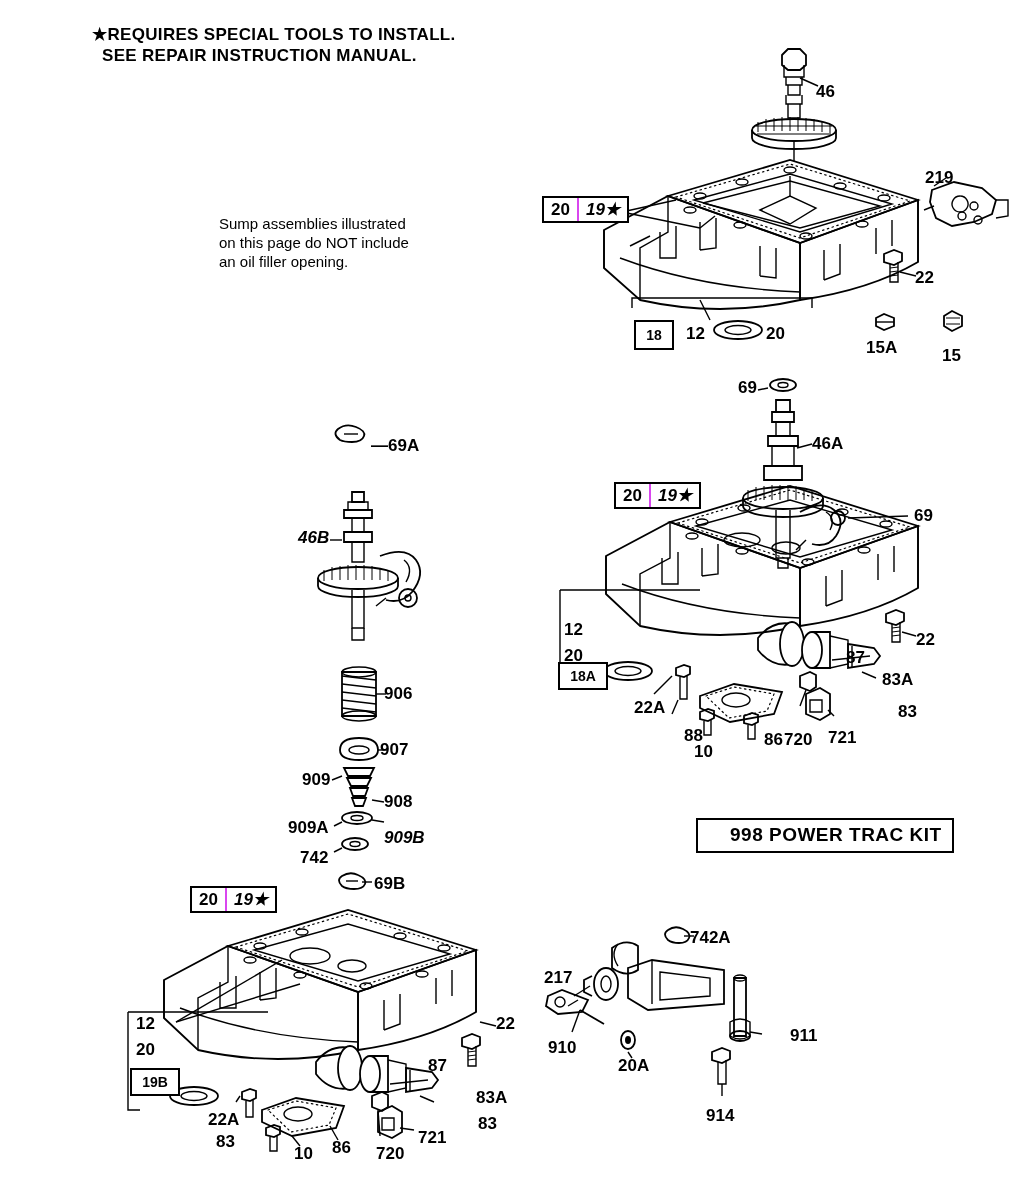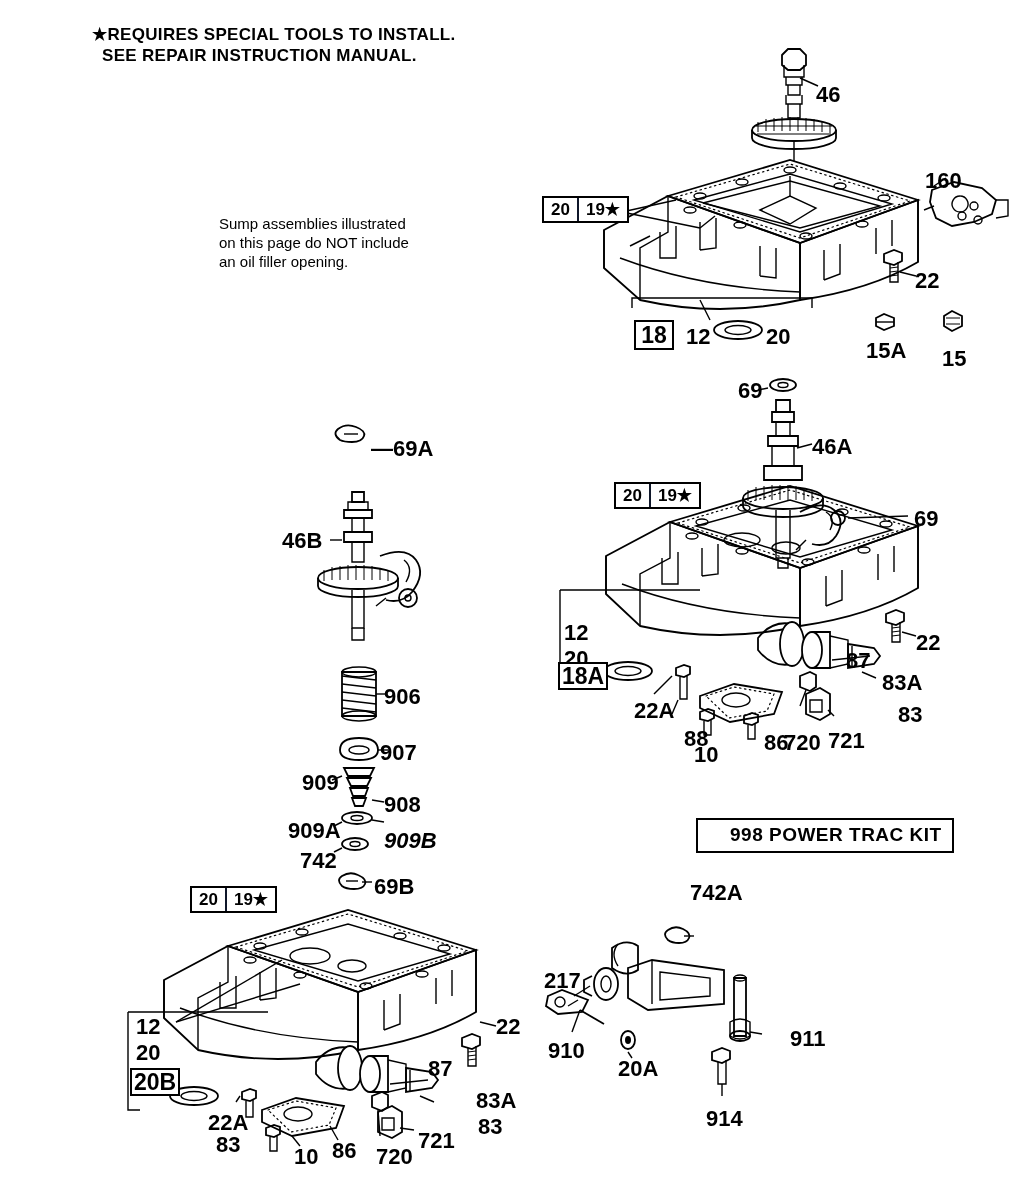--- a/index.html
+++ b/index.html
@@ -1,24 +1,24 @@
 <!DOCTYPE html>
 <html><head>
 <meta charset="utf-8">
 <style>
   html,body{margin:0;padding:0;background:#fff;}
   body{width:1020px;height:1200px;position:relative;font-family:"Liberation Sans",sans-serif;color:#000;overflow:hidden;}
   .stage{position:absolute;left:0;top:0;width:1020px;height:1200px;border-radius:30px;}
-  .lbl{position:absolute;font-family:"Liberation Sans",sans-serif;font-weight:bold;font-size:22px;letter-spacing:0px;white-space:nowrap;}
+  .lbl{position:absolute;font-family:"Liberation Sans",sans-serif;font-weight:bold;font-size:17px;letter-spacing:0px;white-space:nowrap;}
   .note{position:absolute;font-family:"Liberation Sans",sans-serif;font-size:15px;line-height:19px;white-space:pre;}
   .hdr{position:absolute;font-family:"Liberation Sans",sans-serif;font-weight:bold;font-size:17px;line-height:21px;white-space:pre;letter-spacing:0.3px;}
-  .box{position:absolute;border:2px solid #000;display:flex;align-items:center;justify-content:center;font-weight:bold;font-size:23px;background:#fff;}
+  .box{position:absolute;border:2px solid #000;display:flex;align-items:center;justify-content:center;font-weight:bold;font-size:14px;background:#fff;}
   .boxpair{position:absolute;border:2px solid #000;display:flex;background:#fff;}
   .boxpair > div{padding:1px 7px;font-weight:bold;font-size:17px;display:flex;align-items:center;justify-content:center;}
-  .boxpair > div + div{border-left:2px solid #0f172a;}
+  .boxpair > div + div{border-left:2px solid #d946ef;font-style:italic;}
   .kit{position:absolute;border:2.5px solid #000;padding:4px 10px 5px 10px;font-weight:bold;font-size:19px;background:#fff;letter-spacing:0.5px;}
   svg{position:absolute;left:0;top:0;width:1020px;height:1200px;overflow:visible;}
   .ln{stroke:#000;stroke-width:1.4;fill:none;}
   .ln2{stroke:#000;stroke-width:1.8;fill:none;}
   .thin{stroke:#000;stroke-width:1;fill:none;}
   .fillblk{fill:#000;}
   .wht2{fill:#fff;stroke:#000;stroke-width:1.8;}
   .dots{fill:none;stroke:#000;stroke-width:1.2;stroke-dasharray:1.5 3.5;stroke-linecap:round;}
 </style>
 </head>
@@ -427,21 +427,21 @@
 
 </svg>
 
 <div class="hdr" style="left:92px;top:24px;">★REQUIRES SPECIAL TOOLS TO INSTALL.
   SEE REPAIR INSTRUCTION MANUAL.</div>
 <div class="note" style="left:219px;top:170px;margin-top:44px;">Sump assemblies illustrated
 on this page do NOT include
 an oil filler opening.</div>
 
 <div class="lbl" style="left:816px;top:82px;">46</div>
-<div class="lbl" style="left:925px;top:168px;">160</div>
+<div class="lbl" style="left:925px;top:168px;">219</div>
 <div class="lbl" style="left:915px;top:268px;">22</div>
 <div class="lbl" style="left:866px;top:338px;">15A</div>
 <div class="lbl" style="left:942px;top:346px;">15</div>
 
 <div class="boxpair" style="left:542px;top:196px;">
   <div>20</div>
   <div>19★</div>
 </div>
 <div class="box" style="left:634px;top:320px;width:36px;height:26px;">18</div>
 <div class="lbl" style="left:686px;top:324px;">12</div>
@@ -463,50 +463,50 @@
 
 <div class="boxpair" style="left:614px;top:482px;">
   <div>20</div>
   <div>19★</div>
 </div>
 <div class="lbl" style="left:564px;top:620px;">12</div>
 <div class="lbl" style="left:564px;top:646px;">20</div>
 <div class="box" style="left:558px;top:662px;width:46px;height:24px;">18A</div>
 
 <div class="lbl" style="left:371px;top:436px;">—69A</div>
-<div class="lbl" style="left:282px;top:528px;">46B</div>
+<div class="lbl" style="left:298px;top:528px;font-style:italic;">46B</div>
 <div class="lbl" style="left:384px;top:684px;">906</div>
 <div class="lbl" style="left:380px;top:740px;">907</div>
 <div class="lbl" style="left:302px;top:770px;">909</div>
 <div class="lbl" style="left:384px;top:792px;">908</div>
 <div class="lbl" style="left:288px;top:818px;">909A</div>
 <div class="lbl" style="left:384px;top:828px;font-style:italic;">909B</div>
 <div class="lbl" style="left:300px;top:848px;">742</div>
 <div class="lbl" style="left:374px;top:874px;">69B</div>
 
 <div class="kit" style="left:696px;top:818px;padding-left:32px;">998 POWER TRAC KIT</div>
 
 <div class="boxpair" style="left:190px;top:886px;">
   <div>20</div>
   <div>19★</div>
 </div>
 <div class="lbl" style="left:136px;top:1014px;">12</div>
 <div class="lbl" style="left:136px;top:1040px;">20</div>
-<div class="box" style="left:130px;top:1068px;width:46px;height:24px;">20B</div>
+<div class="box" style="left:130px;top:1068px;width:46px;height:24px;">19B</div>
 <div class="lbl" style="left:496px;top:1014px;">22</div>
 <div class="lbl" style="left:428px;top:1056px;">87</div>
 <div class="lbl" style="left:476px;top:1088px;">83A</div>
 <div class="lbl" style="left:478px;top:1114px;">83</div>
 <div class="lbl" style="left:208px;top:1110px;">22A</div>
 <div class="lbl" style="left:216px;top:1132px;">83</div>
 <div class="lbl" style="left:294px;top:1144px;">10</div>
 <div class="lbl" style="left:332px;top:1138px;">86</div>
 <div class="lbl" style="left:376px;top:1144px;">720</div>
 <div class="lbl" style="left:418px;top:1128px;">721</div>
 
-<div class="lbl" style="left:690px;top:880px;">742A</div>
+<div class="lbl" style="left:690px;top:928px;">742A</div>
 <div class="lbl" style="left:544px;top:968px;">217</div>
 <div class="lbl" style="left:548px;top:1038px;">910</div>
 <div class="lbl" style="left:618px;top:1056px;">20A</div>
 <div class="lbl" style="left:762px;top:1026px;margin-left:28px;">911</div>
 <div class="lbl" style="left:706px;top:1106px;">914</div>
 
 </div>
 
 </body></html>

